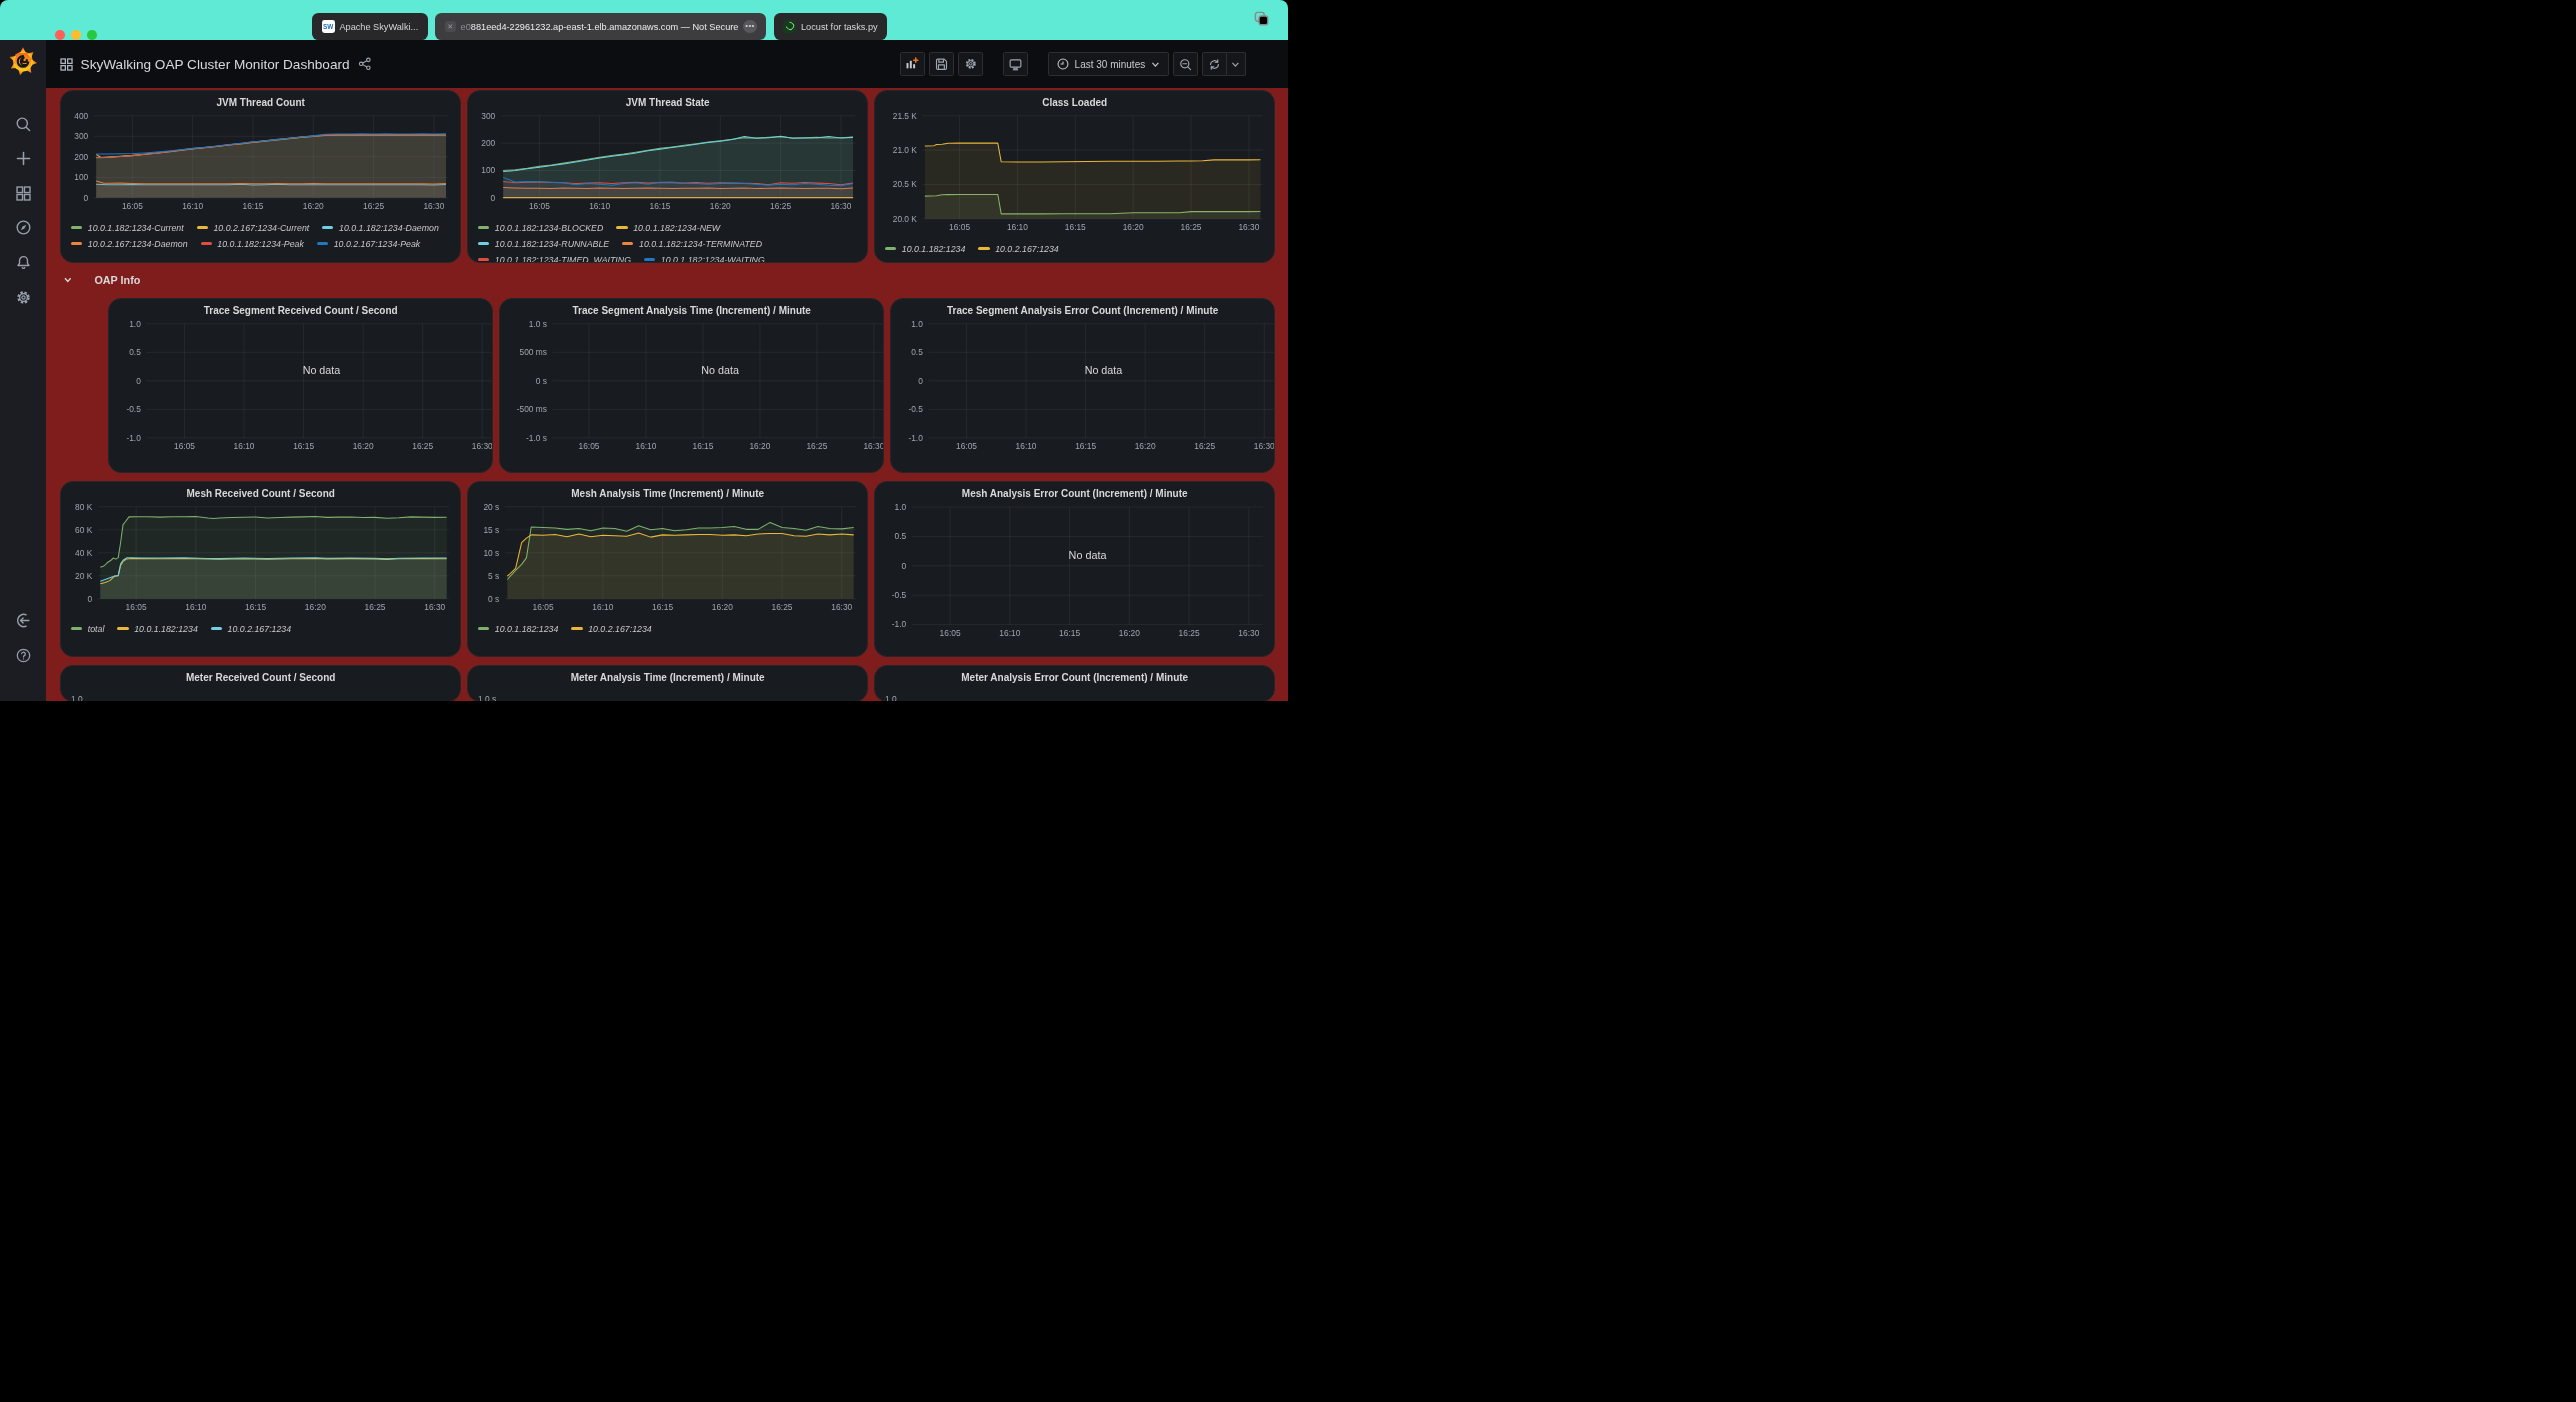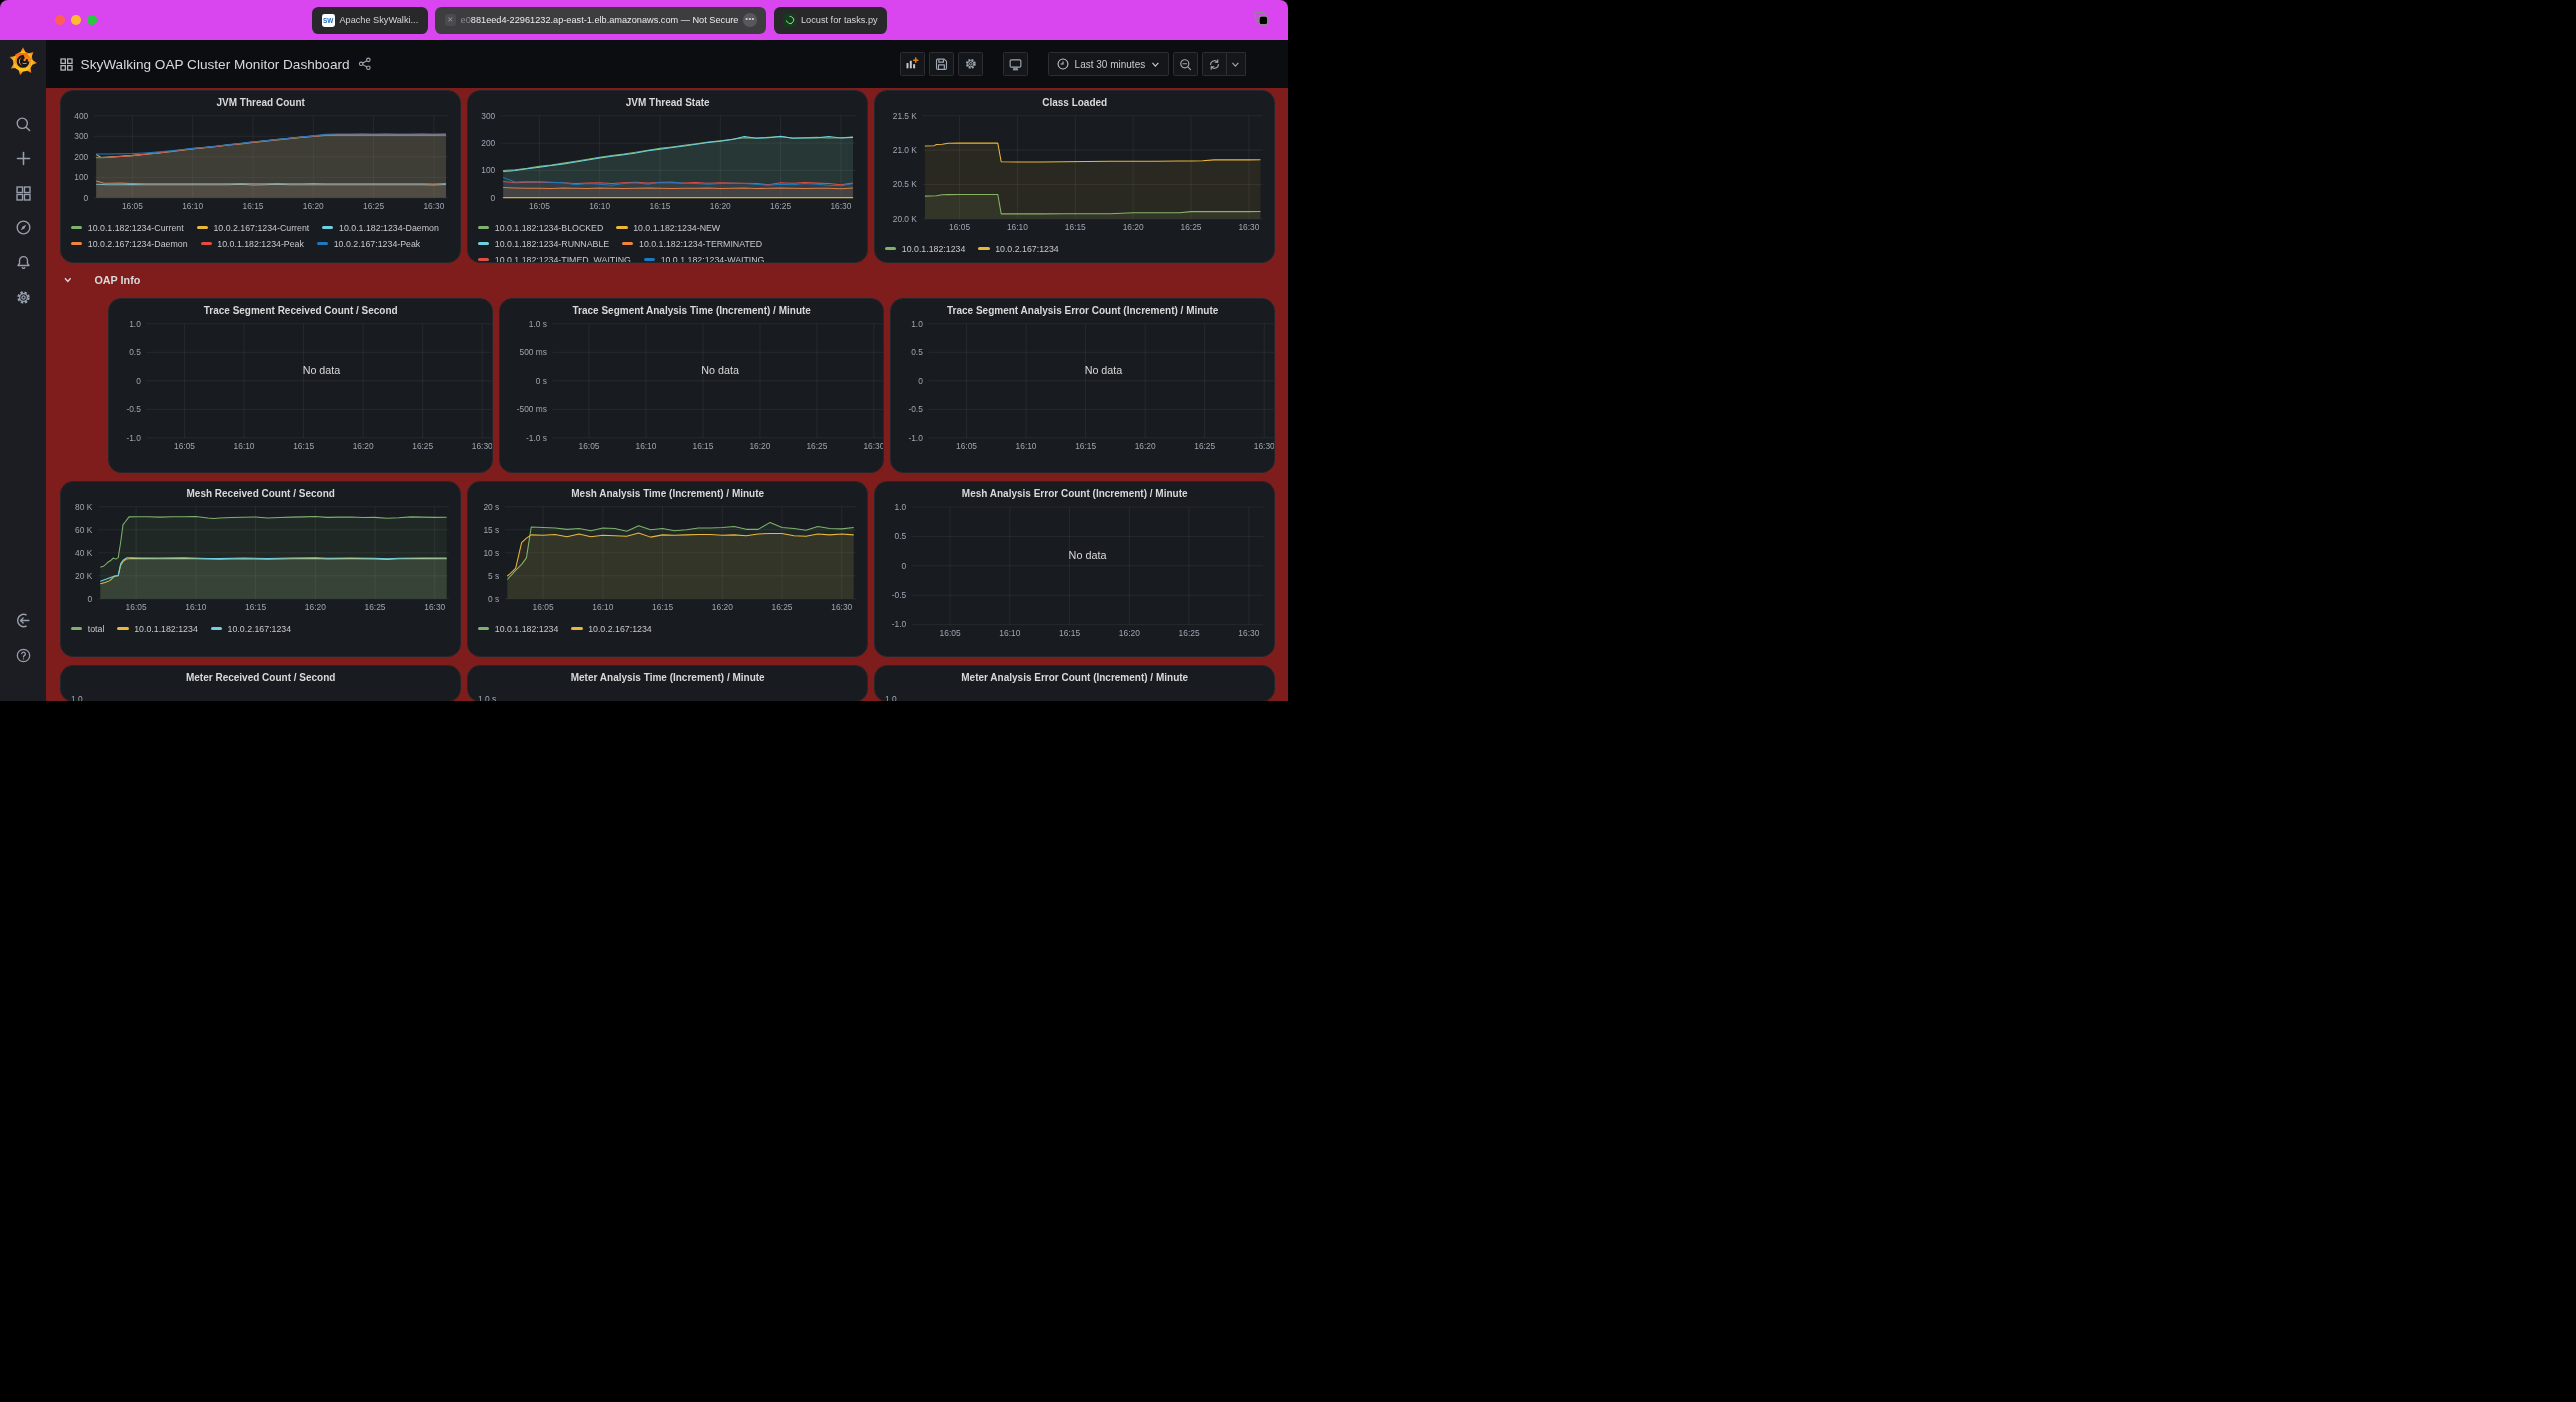--- a/index.html
+++ b/index.html
@@ -1,20 +1,20 @@
 <!DOCTYPE html>
 <html style="font-size:13px"><head>
 <meta charset="utf-8">
 <style>
   * { margin:0; padding:0; box-sizing:border-box; }
   html,body { background:#000; font-family:"Liberation Sans", sans-serif; }
   .window { width:1288px; height:701px; background:#111217; border-radius:8px 8px 0 0; overflow:hidden; position:relative; }
 
   
-  .titlebar { height:40px; background:#d946ef; display:flex; align-items:center; position:relative;padding-left:41px; }
+  .titlebar { height:40px; background:#5eead4; display:flex; align-items:flex-end; position:relative;padding-left:41px; }
   .lights { display:flex; gap:6.4px; margin-left:14.4px; }
   .light { width:9.6px; height:9.6px; border-radius:50%; }
   .tabs { position:absolute; left:312px; display:flex; gap:7.2px; align-items:center; }
   .tab { height:27px; border-radius:6.4px; background:#28282b; color:#d6d6d8; font-size:9.2px; display:flex; align-items:center; gap:4.8px; padding:0 9.6px; white-space:nowrap; cursor:pointer; }
   .tab.active { background:#3d3d40; color:#ececee; }
   .favicon { width:13px; height:13px; border-radius:2.4px; display:flex; align-items:center; justify-content:center; font-weight:bold; flex:0 0 auto; }
   .fav-sw { background:#fff; color:#1a6fc4; font-size:6.4px; }
   .fav-locust { background:#163a1e; position:relative; overflow:hidden; }
   .fav-locust::after{ content:""; position:absolute; inset:2.4px; border-radius:50%; border:1.6px solid #7fd37f; border-left-color:transparent; transform:rotate(35deg); }
   .tab-close { color:#9a9a9e; background:#4b4b4f; border-radius:3.2px; width:11.2px; height:11.2px; font-size:7.2px; line-height:11.2px; text-align:center; cursor:pointer; }
@@ -43,21 +43,21 @@
   .split .tbtn:last-child { border-radius:0 1.6px 1.6px 0; border-left:none; }
 
   .dash-body { flex:1; padding:1.6px 13px 0 14.4px; overflow:hidden; }
   .grid { display:grid; grid-template-columns:repeat(3,1fr); gap:6.4px; }
   .row1 { height:173px; } .row2 { height:175px;margin-left:48px; } .row3 { height:176px; } .row4 { height:37px; overflow:hidden; }
   .section-header { height:35px; display:flex; align-items:center; gap:22px; padding-left:2.4px; color:#d8d9da; font-size:10.8px; font-weight:700; cursor:pointer; }
 
   .panel { height:100%; background:#181b1f; border:0.8px solid #24262c; border-radius:13px; padding:4.8px 8px 0 8px; overflow:hidden; position:relative; }
   .panel-title { text-align:center; color:#d8d9da; font-size:10px; font-weight:700; height:16px; line-height:16px; cursor:pointer; white-space:nowrap; overflow:hidden; }
   .legend { display:flex; flex-wrap:wrap; column-gap:13px; margin-top:3.2px; padding-left:1.6px; }
-  .legend-item { display:flex; align-items:center; gap:5.6px; height:16px; line-height:16px; font-size:8.8px; color:#c8c9cc; cursor:pointer; white-space:nowrap; }
+  .legend-item { display:flex; align-items:center; gap:5.6px; height:16px; line-height:16px; font-size:8.8px; color:#c8c9cc; cursor:pointer; white-space:nowrap;font-style:italic; }
   .legend-dash { width:11.2px; height:2.4px; border-radius:1.6px; flex:0 0 auto; }
   .stub-tick { margin-top:7.2px; font-size:8.4px; color:#9fa7b3; padding-left:1.6px; }
   svg text { font-family:"Liberation Sans", sans-serif; }
 </style>
 </head>
 <body>
 
 <div class="window">
 
   <div class="titlebar">

